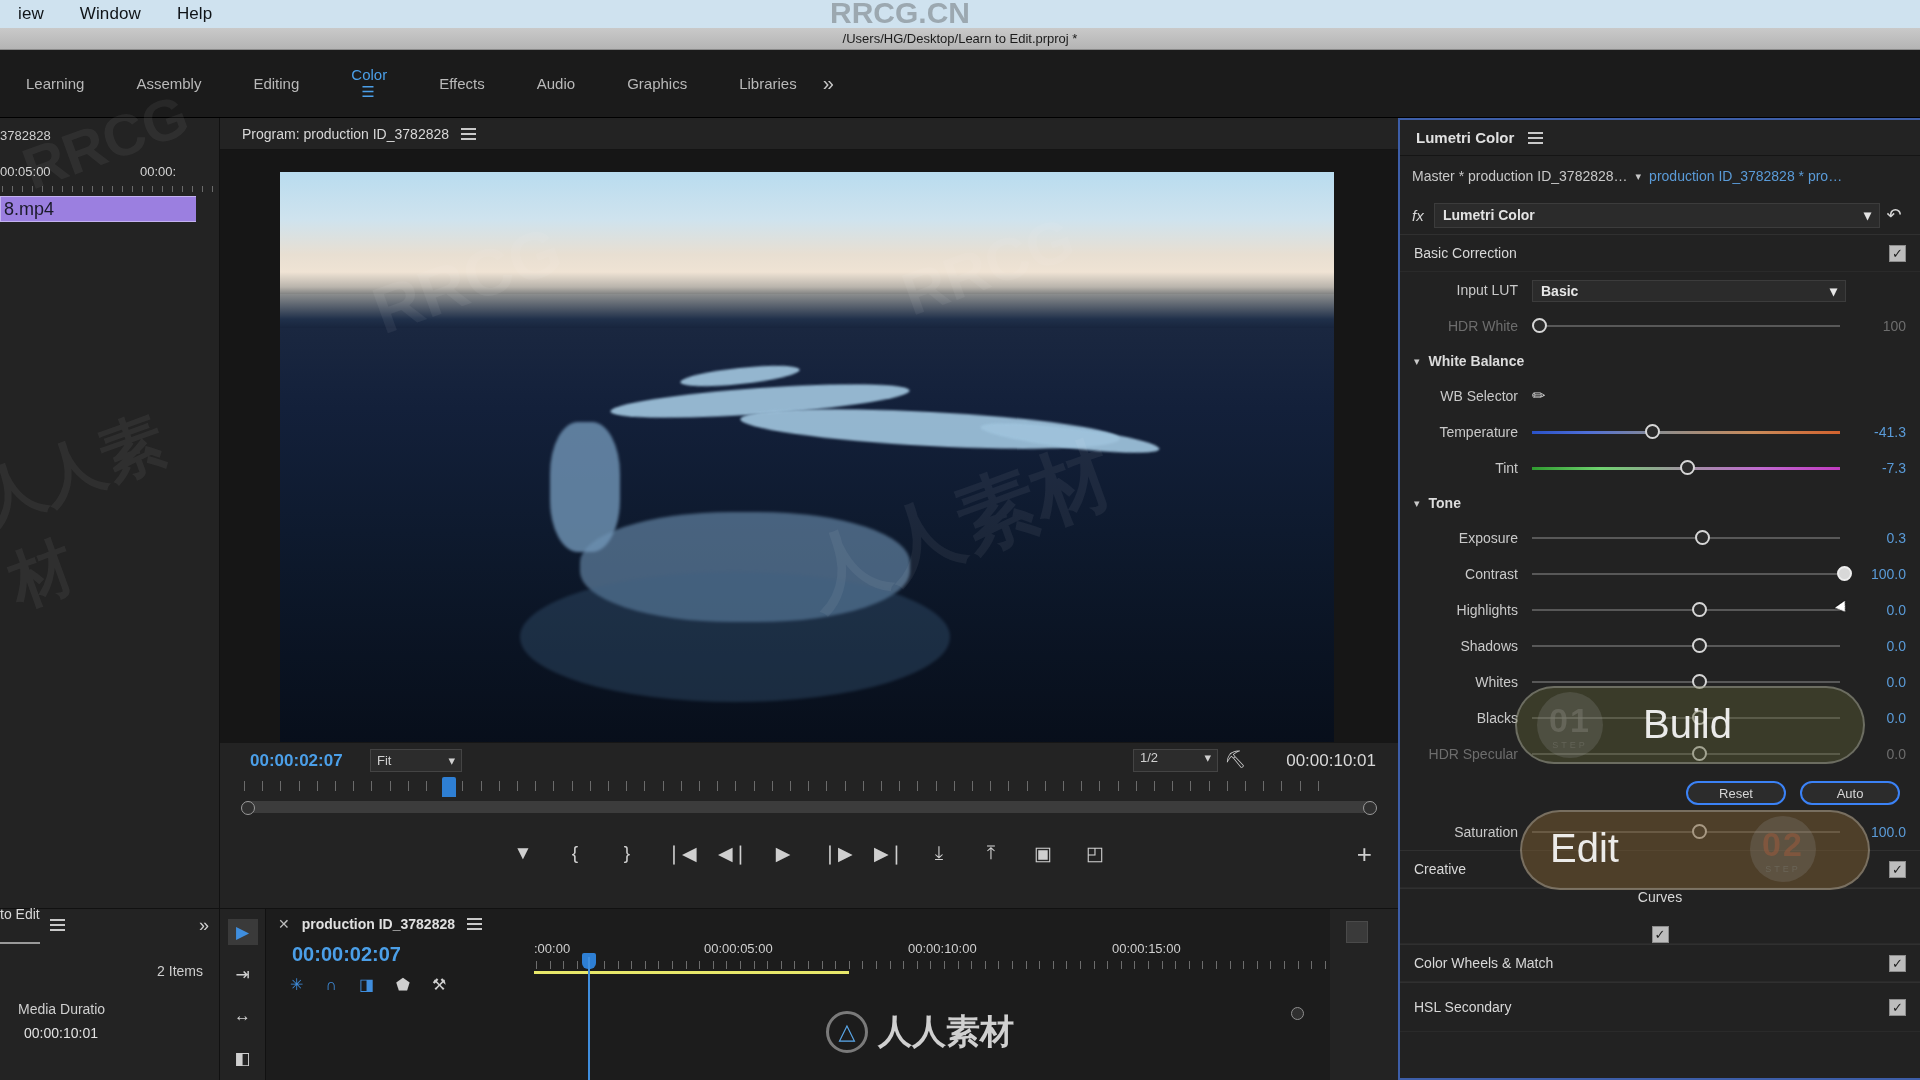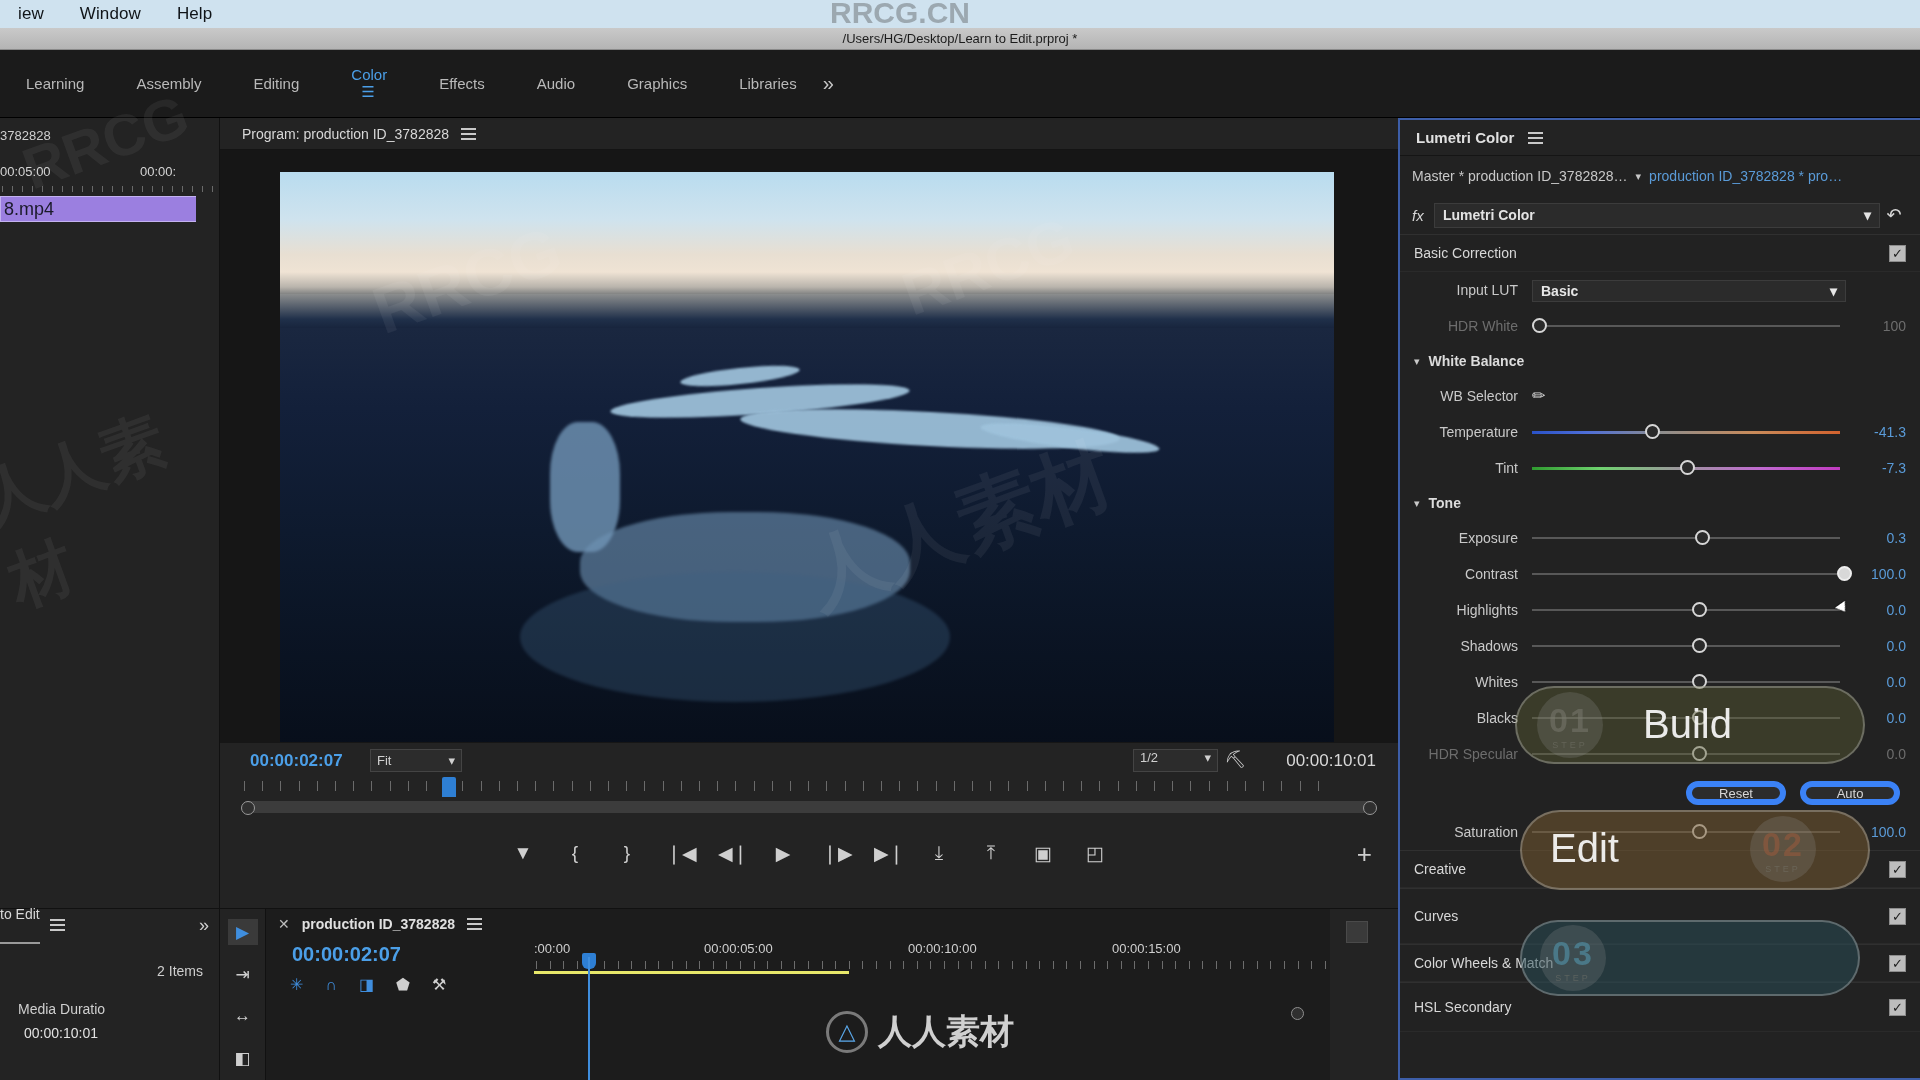--- a/index.html
+++ b/index.html
@@ -128,21 +128,21 @@
   .track.tint { background:linear-gradient(90deg,#2f9b2f 0%,#6fd36f 22%,#9a9a9a 46%,#c06ad0 74%,#c13bc1 100%); height:3px; }
   .knob { position:absolute; top:2px; width:15px; height:15px; border-radius:50%;
     border:2px solid #d6d6d6; background:#2a2a2a; }
   .knob.filled { background:#d8d8d8; border-color:#eee; }
   .subhdr { height:34px; display:flex; align-items:center; padding:0 14px; gap:9px; }
   .subhdr .tri { color:#c9c9c9; font-size:11px; }
   .subhdr .sname { font-size:14px; color:#dcdcdc; font-weight:bold; }
   .eyed { font-size:16px; color:#d8d8d8; }
   .btnrow { height:42px; display:flex; align-items:center; justify-content:flex-end;
     gap:14px; padding-right:20px; }
-  .pillbtn { width:100px; height:24px; border:6px solid #3b82f6; border-radius:12px;
+  .pillbtn { width:100px; height:24px; border:2px solid #3b82f6; border-radius:12px;
     background:#2c2c2c; color:#d6d6d6; font-size:13px; display:flex;
     align-items:center; justify-content:center; }
 
   
   .projpanel { position:absolute; left:0; top:908px; width:220px; height:172px;
     background:#232323; border-right:1px solid #111; border-top:1px solid #111; }
   .pp-head { height:32px; display:flex; align-items:center; gap:10px; padding-left:0; }
   .pp-head .pt { font-size:14px; color:#d8d8d8; border-bottom:2px solid #9a9a9a; padding-bottom:20px; }
   .pp-head .more { margin-left:auto; padding-right:10px; color:#cfcfcf; font-size:18px; }
   .pp-items { text-align:right; padding:22px 16px 0 0; font-size:14px; color:#cfcfcf; }
@@ -551,21 +551,21 @@
         <span class="track"></span>
         <span class="knob" style="left:51%;"></span>
       </span>
       <span class="rval">100.0</span>
     </div>
 
     <div class="sechdr">
       <span class="sname">Creative</span>
       <span class="chk">✓</span>
     </div>
-    <div class="sechdr" style="height:56px;">
+    <div class="sechdr" style="height:56px;flex-direction:column;">
       <span class="sname">Curves</span>
       <span class="chk">✓</span>
     </div>
     <div class="sechdr">
       <span class="sname">Color Wheels &amp; Match</span>
       <span class="chk">✓</span>
     </div>
     <div class="sechdr" style="height:50px;">
       <span class="sname">HSL Secondary</span>
       <span class="chk">✓</span>
@@ -583,27 +583,20 @@
 
   <div class="ann" style="left:1520px;top:810px;width:350px;height:80px;">
     <div class="pill" style="left:0;top:0;width:350px;height:80px;background:rgba(122,92,48,.5);"></div>
     <div class="circ" style="left:230px;top:6px;width:66px;height:66px;">
       <span class="num" style="color:rgba(150,90,60,.6);">02</span>
       <span class="stp">STEP</span>
     </div>
     <div class="word" style="left:30px;top:16px;">Edit</div>
   </div>
 
-  <div class="ann" style="left:1520px;top:920px;width:340px;height:76px;">
-    <div class="pill" style="left:0;top:0;width:340px;height:76px;background:rgba(40,78,88,.5);"></div>
-    <div class="circ" style="left:20px;top:5px;width:66px;height:66px;">
-      <span class="num" style="color:rgba(80,140,160,.7);">03</span>
-      <span class="stp">STEP</span>
-    </div>
-  </div>
 
   <div style="position:absolute;left:1838px;top:602px;width:0;height:0;border-left:9px solid #fff;
     border-top:6px solid transparent;border-bottom:6px solid transparent;transform:rotate(55deg);
     filter:drop-shadow(0 0 1px #000);"></div>
 
   <div class="projpanel">
     <div class="pp-head">
       <span class="pt">to Edit</span>
       <span class="hamb">
           <i></i>

